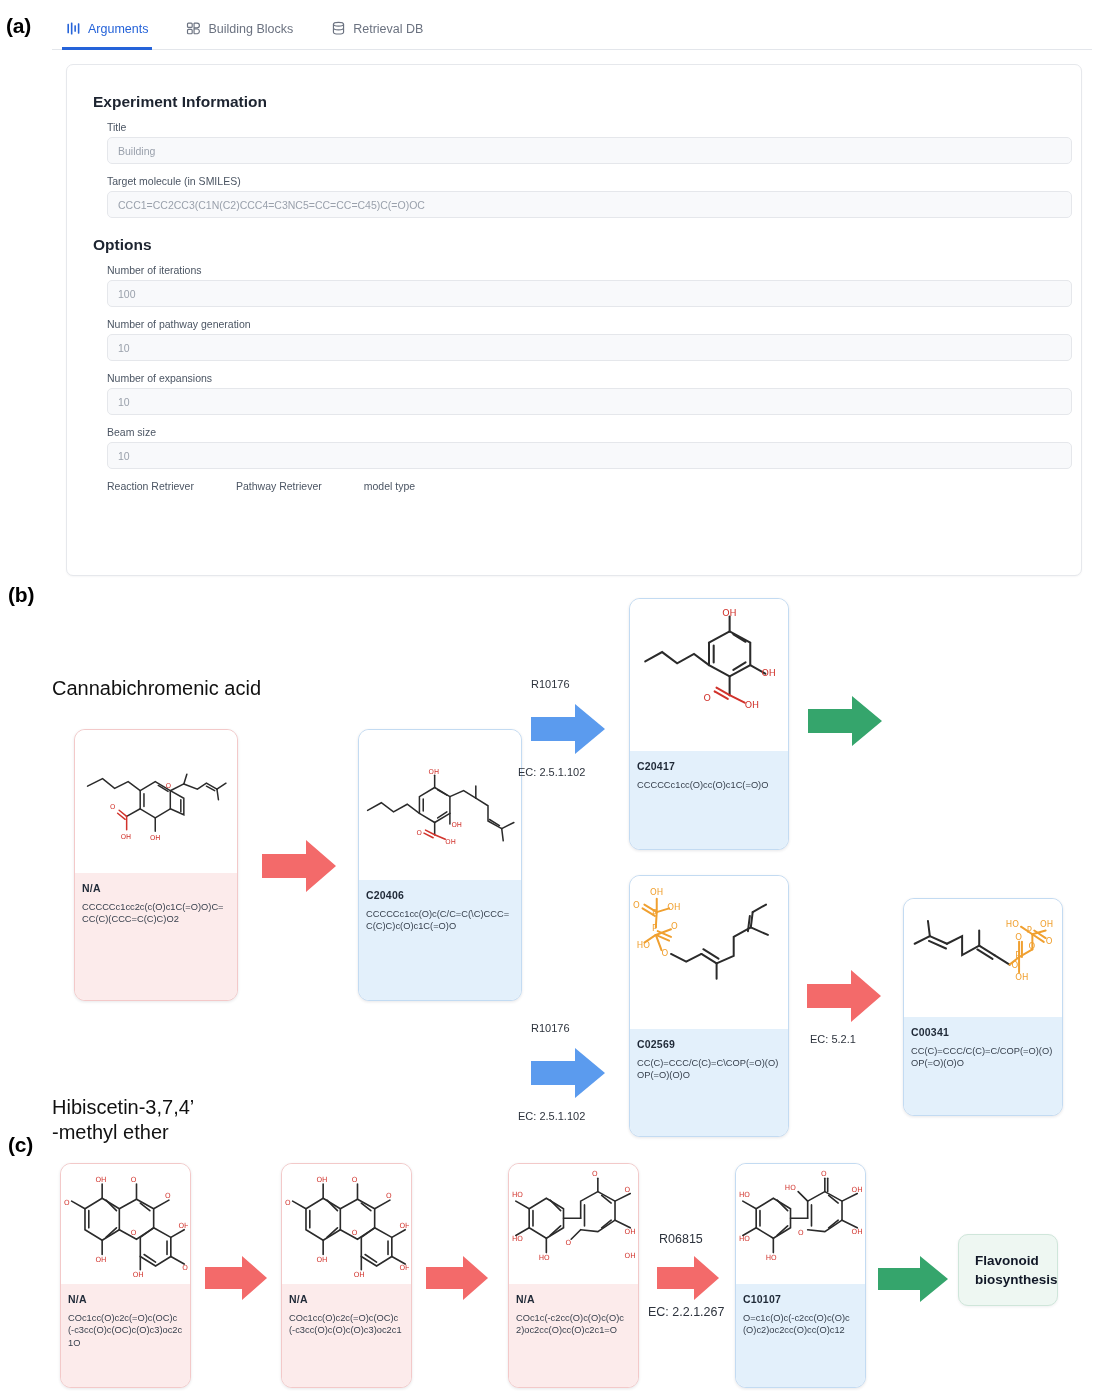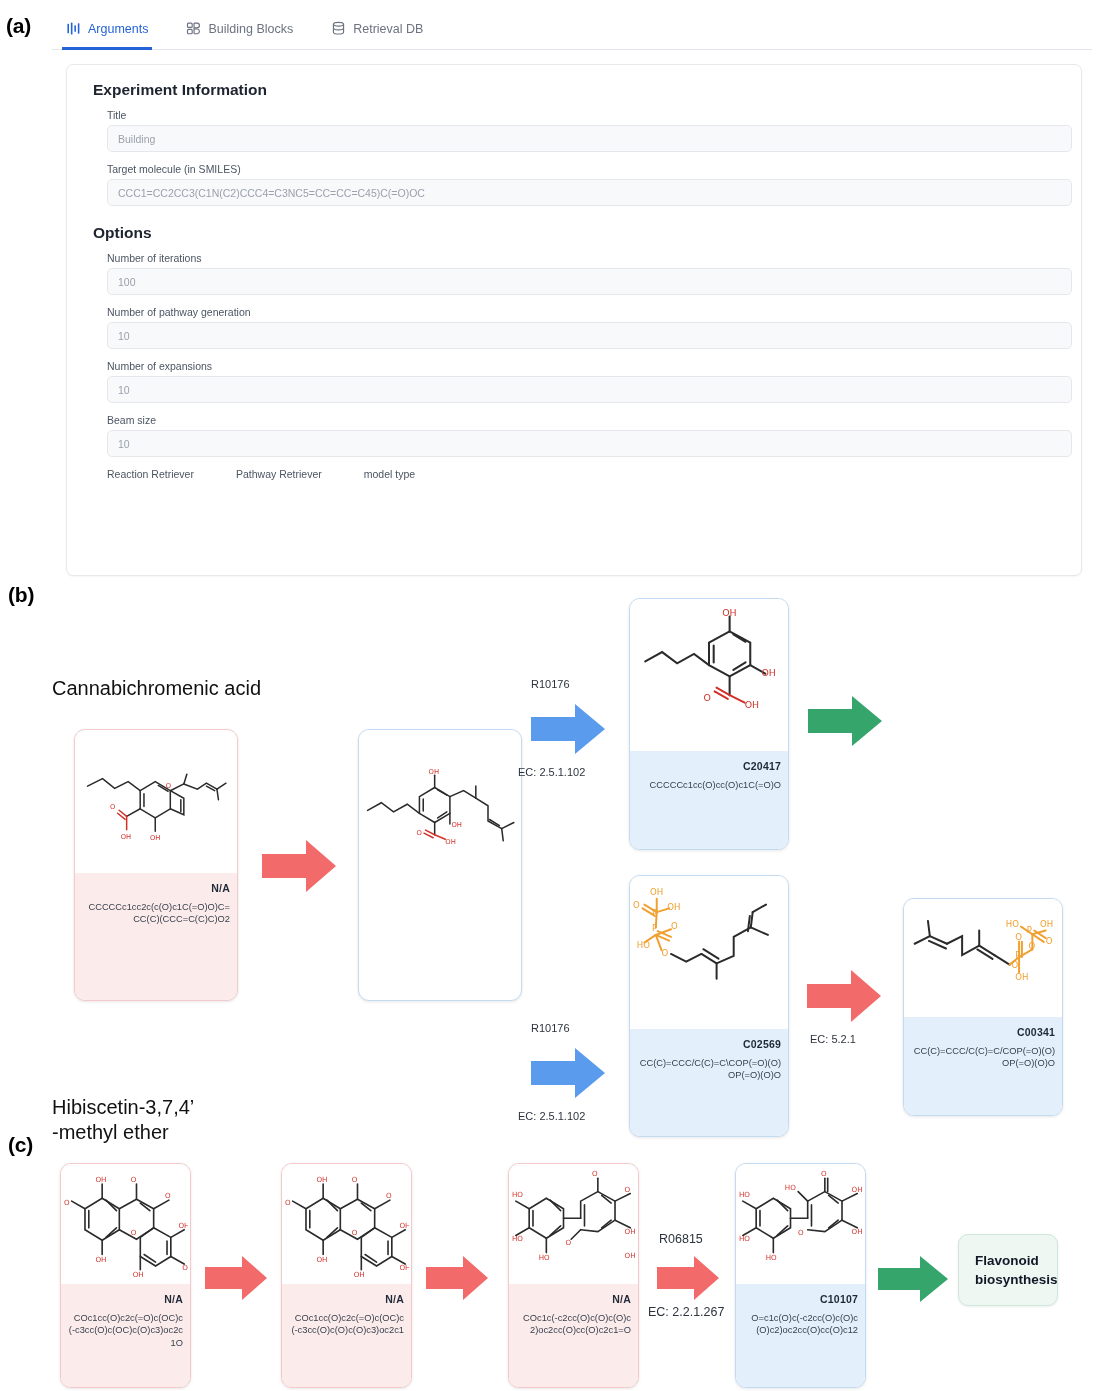--- a/index.html
+++ b/index.html
@@ -52,21 +52,21 @@
     height: 2.5px; background: #2563d9;
   }
   .tab-ico { display: inline-flex; width: 15px; height: 15px; align-items: center; justify-content: center; }
 
   .card-a {
     margin: 14px 10px 0 14px;
     border: 1px solid #e6e8ec;
     border-radius: 7px;
     background: #fff;
     height: 512px;
-    padding: 8px 26px 0 26px;
+    padding: 20px 26px 0 26px;
     box-shadow: 0 1px 2px rgba(16,24,40,.04);
     overflow: hidden;
   }
   .sec-title {
     font-size: 15.5px; font-weight: bold; color: #1d2430;
     margin: 8px 0 10px 0;
   }
   .sec-title.second { margin-top: 18px; }
   .field { margin: 0 0 11px 14px; }
   .field-label {
@@ -102,21 +102,21 @@
   .mol-card.blue  { border: 1.3px solid #c3dbf2; background: #fff; }
   .mol-struct {
     background: #ffffff;
     flex: 0 0 auto;
     display: flex; align-items: center; justify-content: center;
     overflow: hidden;
   }
   .mol-foot {
     flex: 1 1 auto;
     padding: 9px 7px 8px 7px;
-    text-align: right;
+    text-align: left;
   }
   .mol-card.red  .mol-foot { background: #fcebeb; }
   .mol-card.blue .mol-foot { background: #e3f0fb; }
   .mol-id {
     font-size: 10.5px; font-weight: bold; color: #1f2937;
     margin-bottom: 7px; letter-spacing: .2px;
   }
   .mol-smiles {
     font-size: 9.3px; color: #37404d; line-height: 1.32;
     word-break: break-all;
@@ -324,20 +324,24 @@
             <path d="M96 108 L84 102"></path>
           <path d="M98 104 L112 110"></path>
         </g>
         <g font-family="DejaVu Sans, sans-serif" font-size="9" fill="#d1332c">
           <text x="90" y="24">OH</text>
           <text x="120" y="94">OH</text>
           <text x="74" y="104">O</text>
           <text x="112" y="116">OH</text>
         </g>
       </svg>
+    </div>
+    <div class="mol-foot">
+      <div class="mol-id">C20406</div>
+      <div class="mol-smiles">CCCCCc1cc(O)c(C/C=C(\C)CCC=C(C)C)c(O)c1C(=O)O</div>
     </div>
   </div>
 
   <div class="rxn-label" style="left:531px; top:678px;">R10176</div>
   <div class="arrow" style="left:531px; top:702px; width:74px; height:54px;">
     <svg viewBox="0 0 74 54" preserveAspectRatio="none">
       <polygon points="0,15 44,15 44,2 74,27 44,52 44,39 0,39" fill="#5b9bee"></polygon>
     </svg>
   </div>
   <div class="rxn-label" style="left:518px; top:766px;">EC: 2.5.1.102</div>

